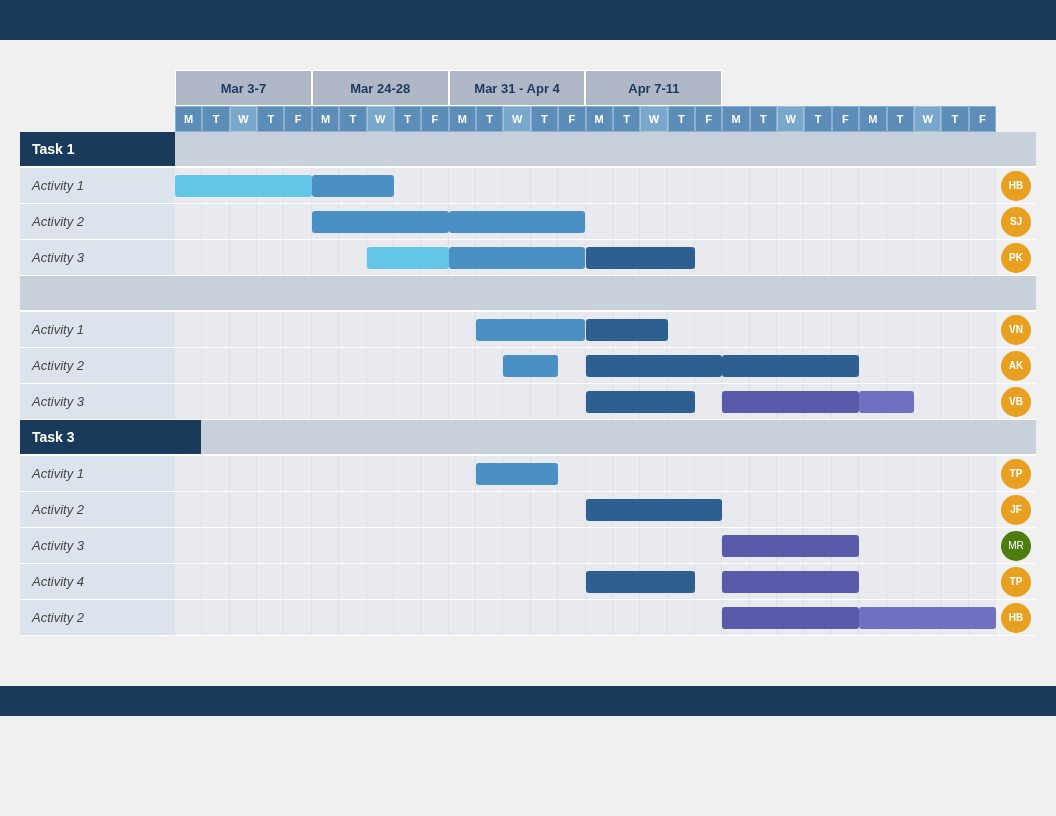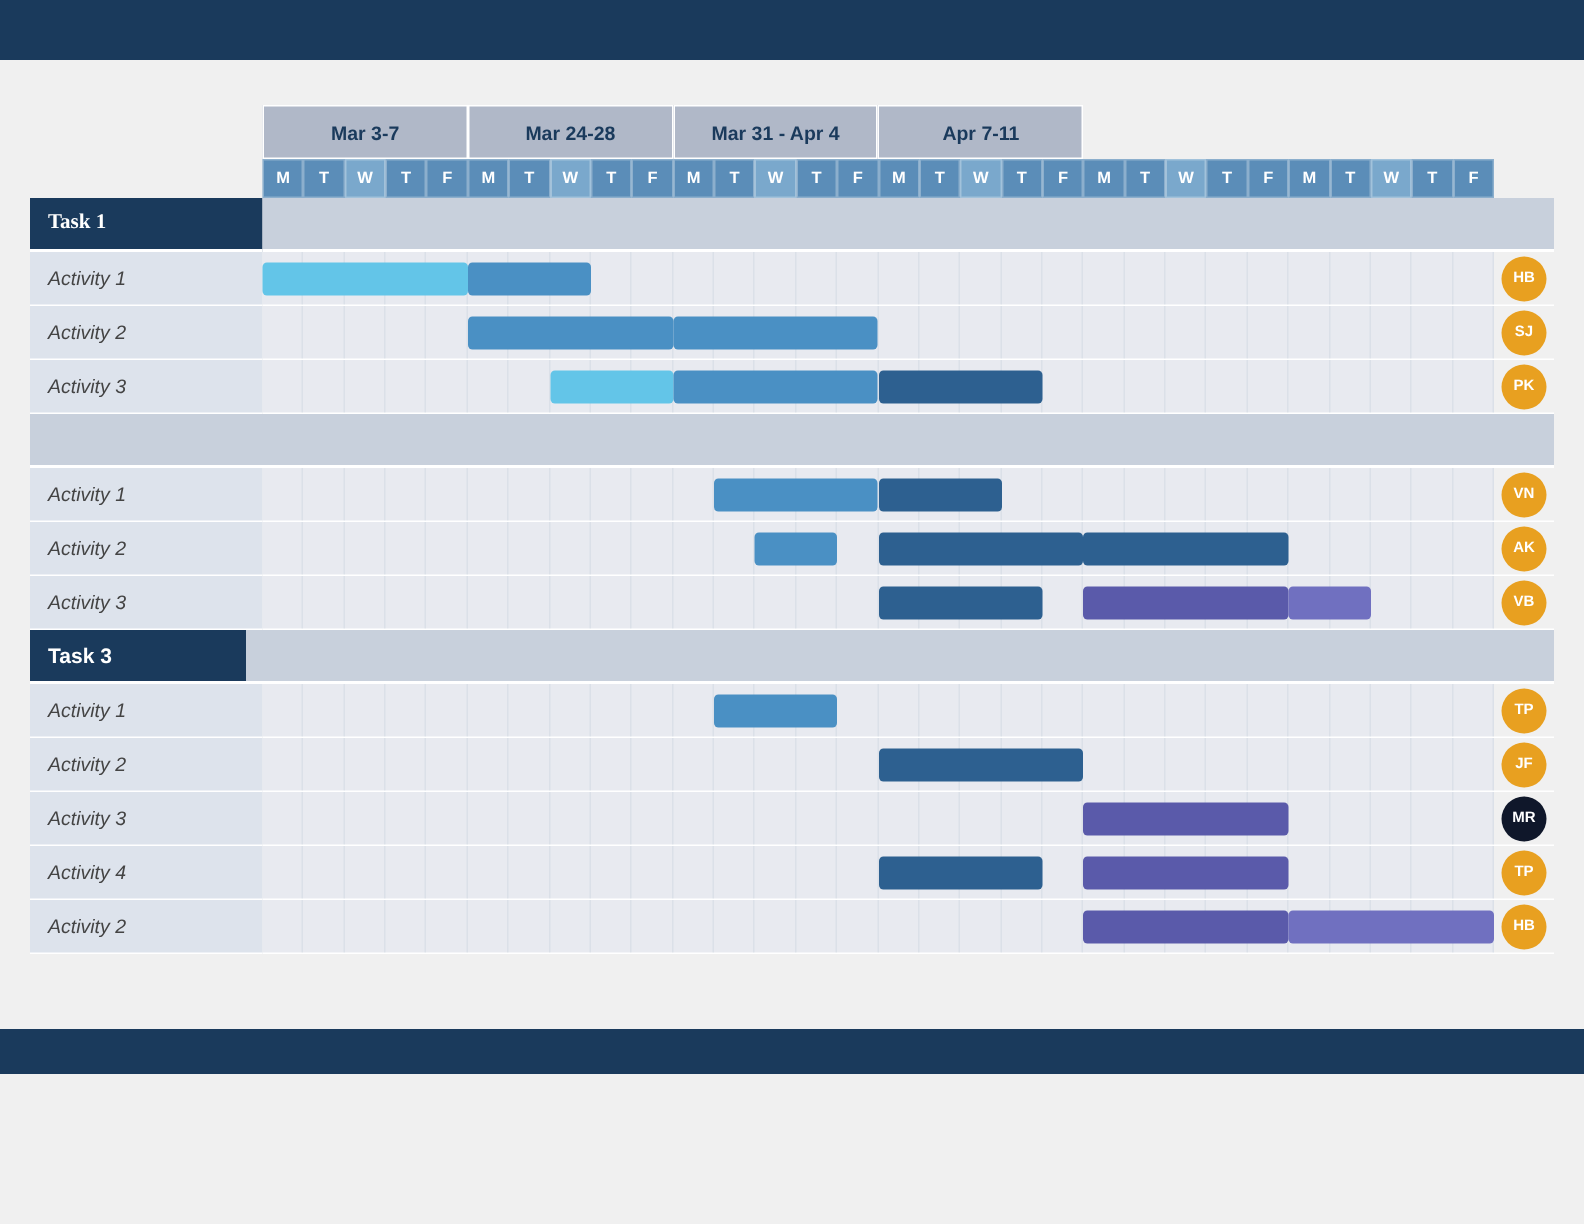--- a/index.html
+++ b/index.html
@@ -175,21 +175,21 @@
             <div class="day-label day-t">T</div>
             <div class="day-label day-w">W</div>
             <div class="day-label day-t">T</div>
             <div class="day-label day-f">F</div>
           </div>
       </div>
       <div style="width:40px; flex-shrink:0;"></div>
     </div>
 
     <div id="gantt-body">
-        <div style="display: flex; font-family: Liberation Serif, serif;">
+        <div style="display: flex;">
           <div class="task-label-row" style="width: 155px; flex-shrink: 0;">Task 1</div>
           <div style="flex: 1 1 0%; height: 36px; background: rgb(200, 208, 220); border-bottom: 2px solid white;"></div>
           <div style="width: 40px; flex-shrink: 0; height: 36px; background: rgb(200, 208, 220); border-bottom: 2px solid white;"></div>
         </div>
         <div style="display: flex;">
           <div class="activity-label-row" style="width: 155px; flex-shrink: 0;">Activity 1</div>
           <div style="flex: 1 1 0%; height: 36px; background: rgb(232, 234, 240); border-bottom: 1px solid white; position: relative;">
             <div style="display: grid; grid-template-columns: repeat(30, 1fr); height: 100%; position: absolute; top: 0px; left: 0px; right: 0px;">
               <div style="border-right: 1px solid rgba(200, 210, 220, 0.4);"></div>
               <div style="border-right: 1px solid rgba(200, 210, 220, 0.4);"></div>
@@ -440,21 +440,21 @@
             </div>
             <div style="position: absolute; top: 7px; height: 22px; border-radius: 3px; background: rgb(45, 96, 144); left: 50%; width: 13.3333%;"></div>
             <div style="position: absolute; top: 7px; height: 22px; border-radius: 3px; background: rgb(90, 90, 170); left: 66.6667%; width: 16.6667%;"></div>
             <div style="position: absolute; top: 7px; height: 22px; border-radius: 3px; background: rgb(112, 112, 192); left: 83.3333%; width: 6.66667%;"></div>
           </div>
           <div style="width: 40px; flex-shrink: 0; height: 36px; display: flex; align-items: center; justify-content: center; background: rgb(240, 240, 240); border-bottom: 1px solid white;">
             <div style="width: 30px; height: 30px; border-radius: 50%; background: rgb(232, 160, 32); color: white; font-size: 10px; font-weight: bold; display: flex; align-items: center; justify-content: center;">VB</div>
           </div>
         </div>
         <div style="display: flex;">
-          <div class="task-label-row" style="width: 144px; flex-shrink: 0;">Task 3</div>
+          <div class="task-label-row" style="width: 181px; flex-shrink: 0;">Task 3</div>
           <div style="flex: 1 1 0%; height: 36px; background: rgb(200, 208, 220); border-bottom: 2px solid white;"></div>
           <div style="width: 40px; flex-shrink: 0; height: 36px; background: rgb(200, 208, 220); border-bottom: 2px solid white;"></div>
         </div>
         <div style="display: flex;">
           <div class="activity-label-row" style="width: 155px; flex-shrink: 0;">Activity 1</div>
           <div style="flex: 1 1 0%; height: 36px; background: rgb(232, 234, 240); border-bottom: 1px solid white; position: relative;">
             <div style="display: grid; grid-template-columns: repeat(30, 1fr); height: 100%; position: absolute; top: 0px; left: 0px; right: 0px;">
               <div style="border-right: 1px solid rgba(200, 210, 220, 0.4);"></div>
               <div style="border-right: 1px solid rgba(200, 210, 220, 0.4);"></div>
               <div style="border-right: 1px solid rgba(200, 210, 220, 0.4);"></div>
@@ -564,21 +564,21 @@
               <div style="border-right: 1px solid rgba(200, 210, 220, 0.4);"></div>
               <div style="border-right: 1px solid rgba(200, 210, 220, 0.4);"></div>
               <div style="border-right: 1px solid rgba(200, 210, 220, 0.4);"></div>
               <div style="border-right: 1px solid rgba(200, 210, 220, 0.4);"></div>
               <div style="border-right: 1px solid rgba(200, 210, 220, 0.4);"></div>
               <div style="border-right: 1px solid rgba(200, 210, 220, 0.4);"></div>
             </div>
             <div style="position: absolute; top: 7px; height: 22px; border-radius: 3px; background: rgb(90, 90, 170); left: 66.6667%; width: 16.6667%;"></div>
           </div>
           <div style="width: 40px; flex-shrink: 0; height: 36px; display: flex; align-items: center; justify-content: center; background: rgb(240, 240, 240); border-bottom: 1px solid white;">
-            <div style="width: 30px; height: 30px; border-radius: 50%; background: #0f172a; color: white; font-size: 10px; font-weight: bold; display: flex; align-items: center; justify-content: center;">MR</div>
+            <div style="width: 30px; height: 30px; border-radius: 50%; background: #4d7c0f; color: white; font-size: 10px; font-weight: normal; display: flex; align-items: center; justify-content: center;">MR</div>
           </div>
         </div>
         <div style="display: flex;">
           <div class="activity-label-row" style="width: 155px; flex-shrink: 0;">Activity 4</div>
           <div style="flex: 1 1 0%; height: 36px; background: rgb(232, 234, 240); border-bottom: 1px solid white; position: relative;">
             <div style="display: grid; grid-template-columns: repeat(30, 1fr); height: 100%; position: absolute; top: 0px; left: 0px; right: 0px;">
               <div style="border-right: 1px solid rgba(200, 210, 220, 0.4);"></div>
               <div style="border-right: 1px solid rgba(200, 210, 220, 0.4);"></div>
               <div style="border-right: 1px solid rgba(200, 210, 220, 0.4);"></div>
               <div style="border-right: 1px solid rgba(200, 210, 220, 0.4);"></div>

